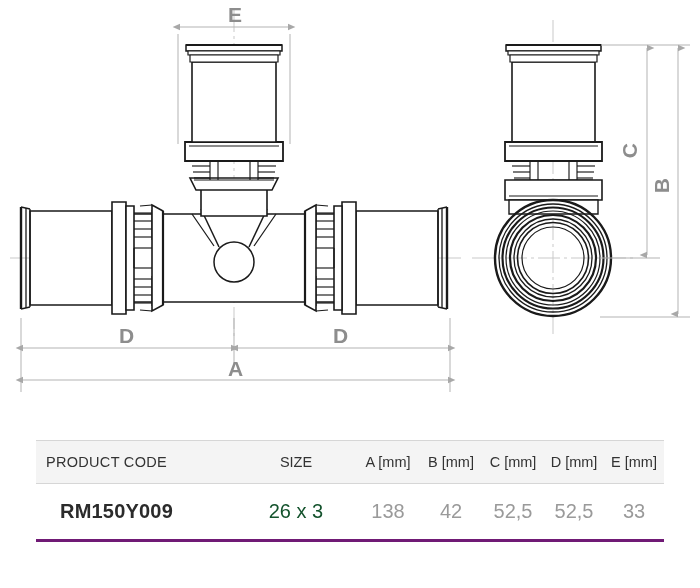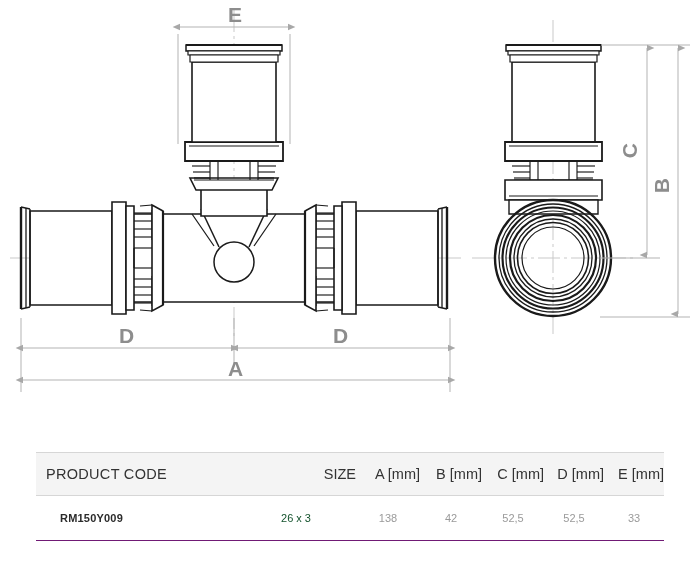--- a/index.html
+++ b/index.html
@@ -47,49 +47,49 @@
   }
   .dim-label.rot {
     transform: rotate(-90deg);
     transform-origin: 50% 50%;
   }
 
   
   #spec-table-wrap {
     position: absolute;
     left: 36px;
-    top: 452px;
+    top: 440px;
     width: 628px;
   }
   table.spec {
     border-collapse: collapse;
     width: 628px;
     table-layout: fixed;
   }
   table.spec thead th {
     background: #f4f4f4;
     font-size: 14.5px;
     font-weight: normal;
     color: #333333;
     padding: 13px 0 13px 0;
     border-top: 1px solid #d6d6d6;
     border-bottom: 1px solid #d6d6d6;
-    text-align: right;
+    text-align: center;
     white-space: nowrap;
   }
   table.spec thead th.code-col {
     text-align: left;
     padding-left: 10px;
     letter-spacing: 0.3px;
   }
   table.spec tbody td {
-    font-size: 11px;
+    font-size: 20px;
     color: #9a9a9a;
     padding: 16px 0 16px 0;
-    border-bottom: 1px solid #701a75;
+    border-bottom: 3px solid #701a75;
     text-align: center;
     white-space: nowrap;
   }
   table.spec tbody td.code-col {
     color: #2b2b2b;
     font-weight: bold;
     text-align: left;
     padding-left: 24px;
     letter-spacing: 0.2px;
   }

